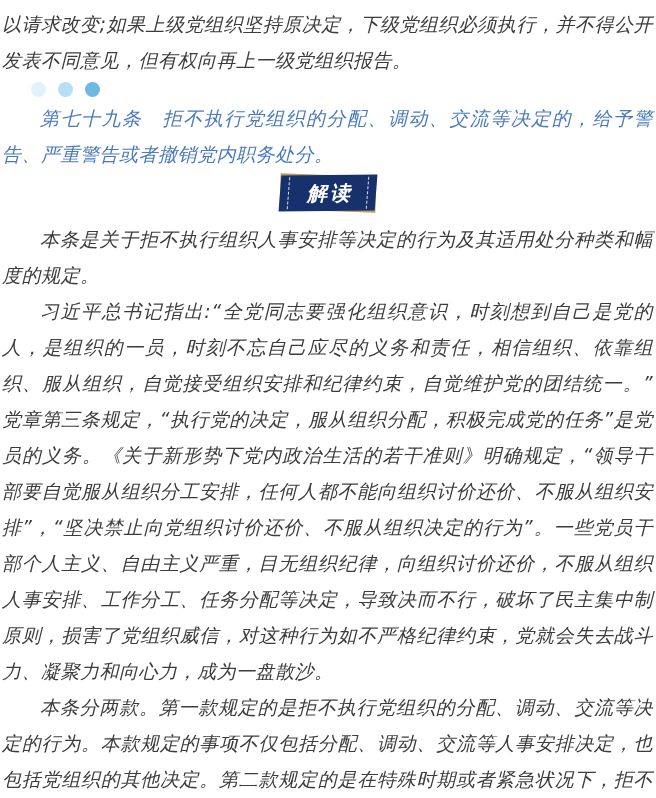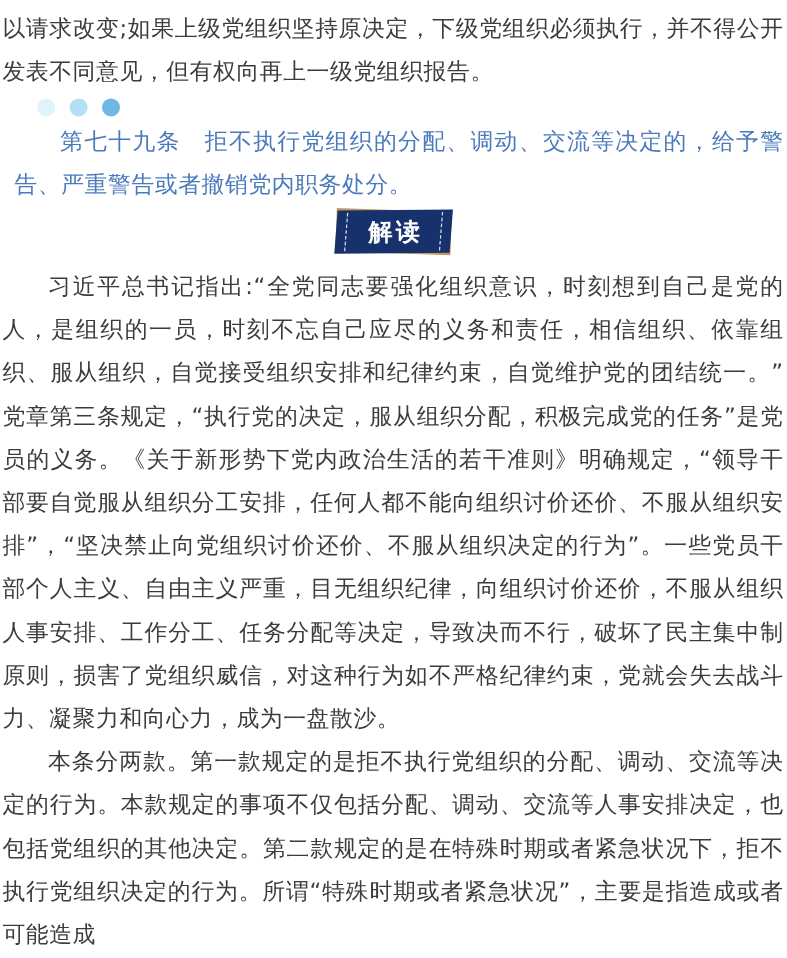--- a/index.html
+++ b/index.html
@@ -18,30 +18,31 @@
     width: 656px;
     height: 798px;
     overflow: hidden;
     font-family: "DejaVu Sans", "Liberation Sans", sans-serif;
   }
   .page {
     width: 656px;
     height: 612px;
     padding: 6px 3px 0 2px;
     background: var(--page-bg);
+    font-style: italic;
   }
   .para {
     font-size: 19px;
     line-height: 36px;
     color: var(--body-text);
     text-align: justify;
     letter-spacing: 0.5px;
   }
   .para.indent { text-indent: 2em; }
-  .para.blue { color: var(--blue); margin-left: 10px; }
+  .para.blue { color: var(--blue); }
 
   
   .dots {
     display: flex;
     align-items: center;
     gap: 12px;
     margin: 4px 0 3px 29px;
     height: 15px;
   }
   .dot {
@@ -108,18 +109,19 @@
 
 
   <div class="banner-wrap">
     <div class="banner-gold"></div>
     <div class="banner-navy">
       <div class="banner-stitch"></div>
       <span class="banner-text">解读</span>
     </div>
   </div>
 
+  <p class="para indent">本条是关于拒不执行组织人事安排等决定的行为及其适用处分种类和幅度的规定。</p>
 
   <p class="para indent">习近平总书记指出:“全党同志要强化组织意识，时刻想到自己是党的人，是组织的一员，时刻不忘自己应尽的义务和责任，相信组织、依靠组织、服从组织，自觉接受组织安排和纪律约束，自觉维护党的团结统一。”党章第三条规定，“执行党的决定，服从组织分配，积极完成党的任务”是党员的义务。《关于新形势下党内政治生活的若干准则》明确规定，“领导干部要自觉服从组织分工安排，任何人都不能向组织讨价还价、不服从组织安排”，“坚决禁止向党组织讨价还价、不服从组织决定的行为”。一些党员干部个人主义、自由主义严重，目无组织纪律，向组织讨价还价，不服从组织人事安排、工作分工、任务分配等决定，导致决而不行，破坏了民主集中制原则，损害了党组织威信，对这种行为如不严格纪律约束，党就会失去战斗力、凝聚力和向心力，成为一盘散沙。</p>
 
   <p class="para indent">本条分两款。第一款规定的是拒不执行党组织的分配、调动、交流等决定的行为。本款规定的事项不仅包括分配、调动、交流等人事安排决定，也包括党组织的其他决定。第二款规定的是在特殊时期或者紧急状况下，拒不执行党组织决定的行为。所谓“特殊时期或者紧急状况”，主要是指造成或者可能造成</p>
 
 </div>
 
 </body></html>

